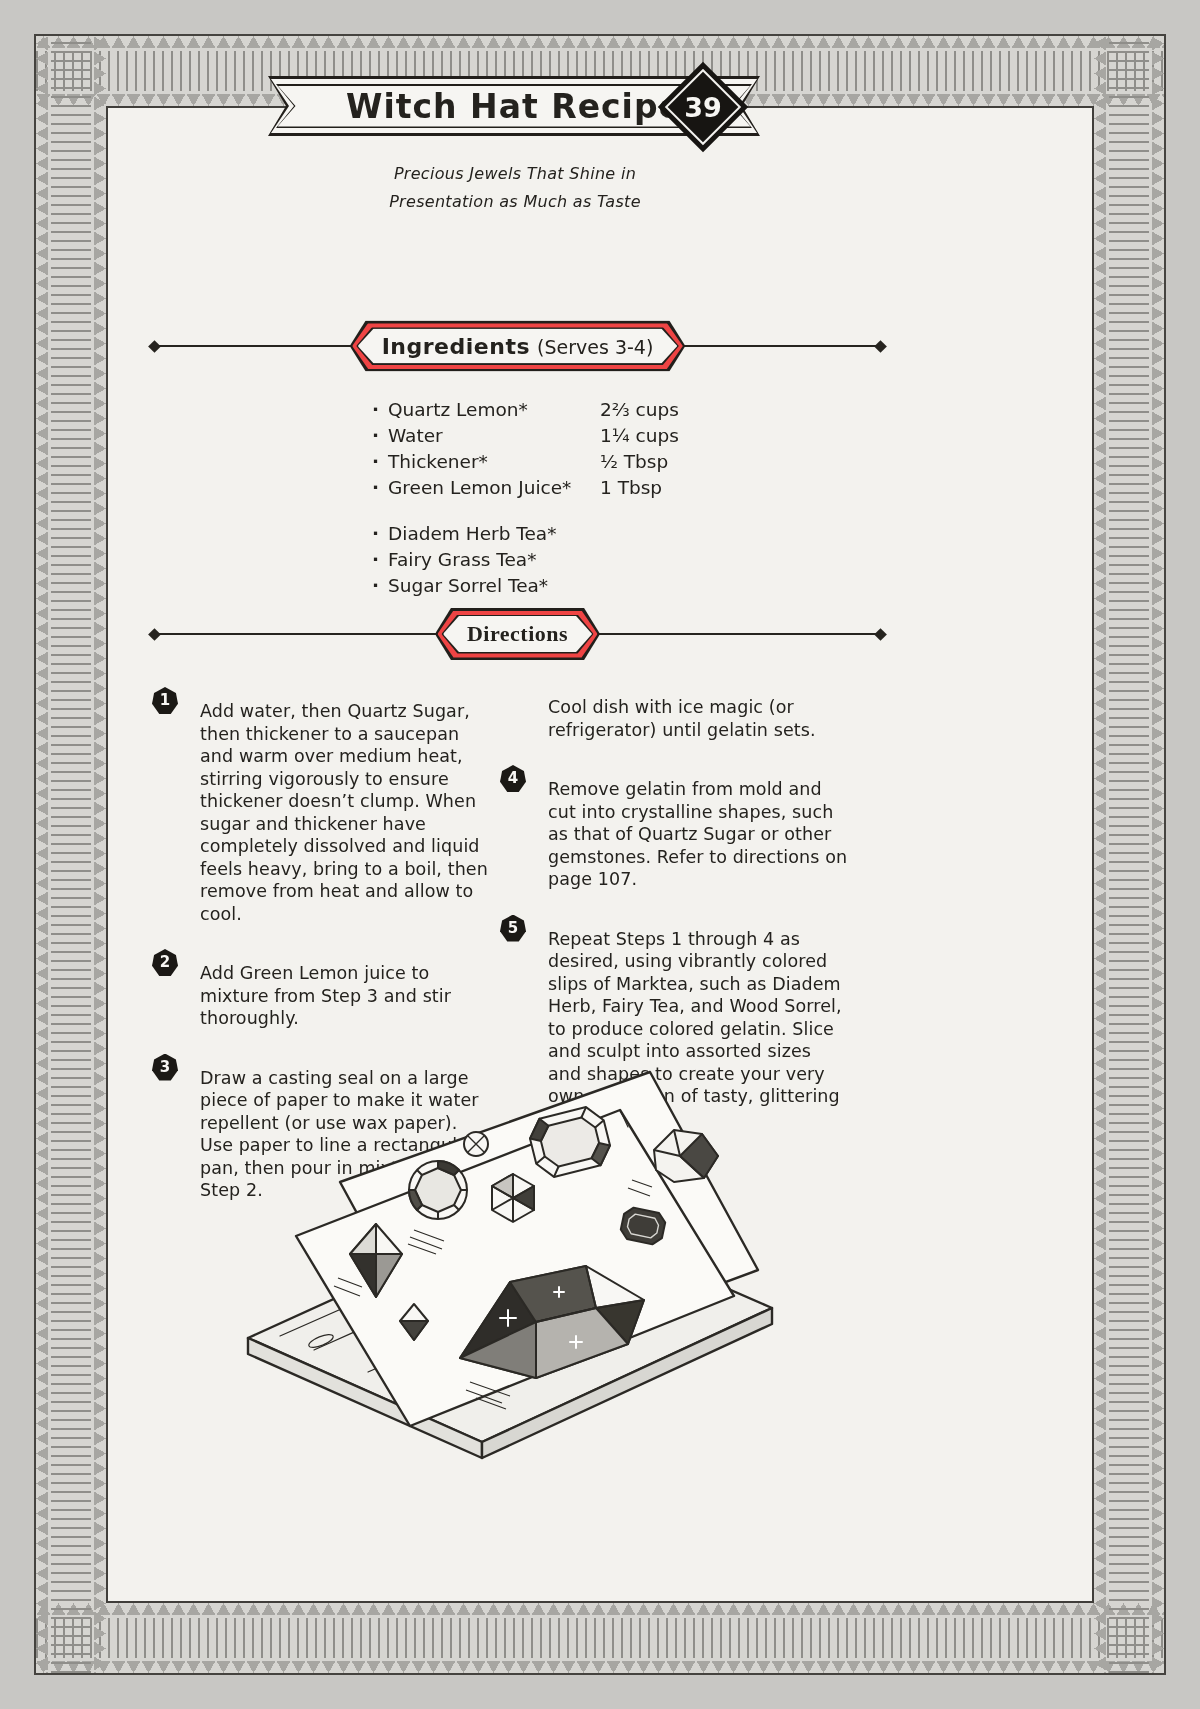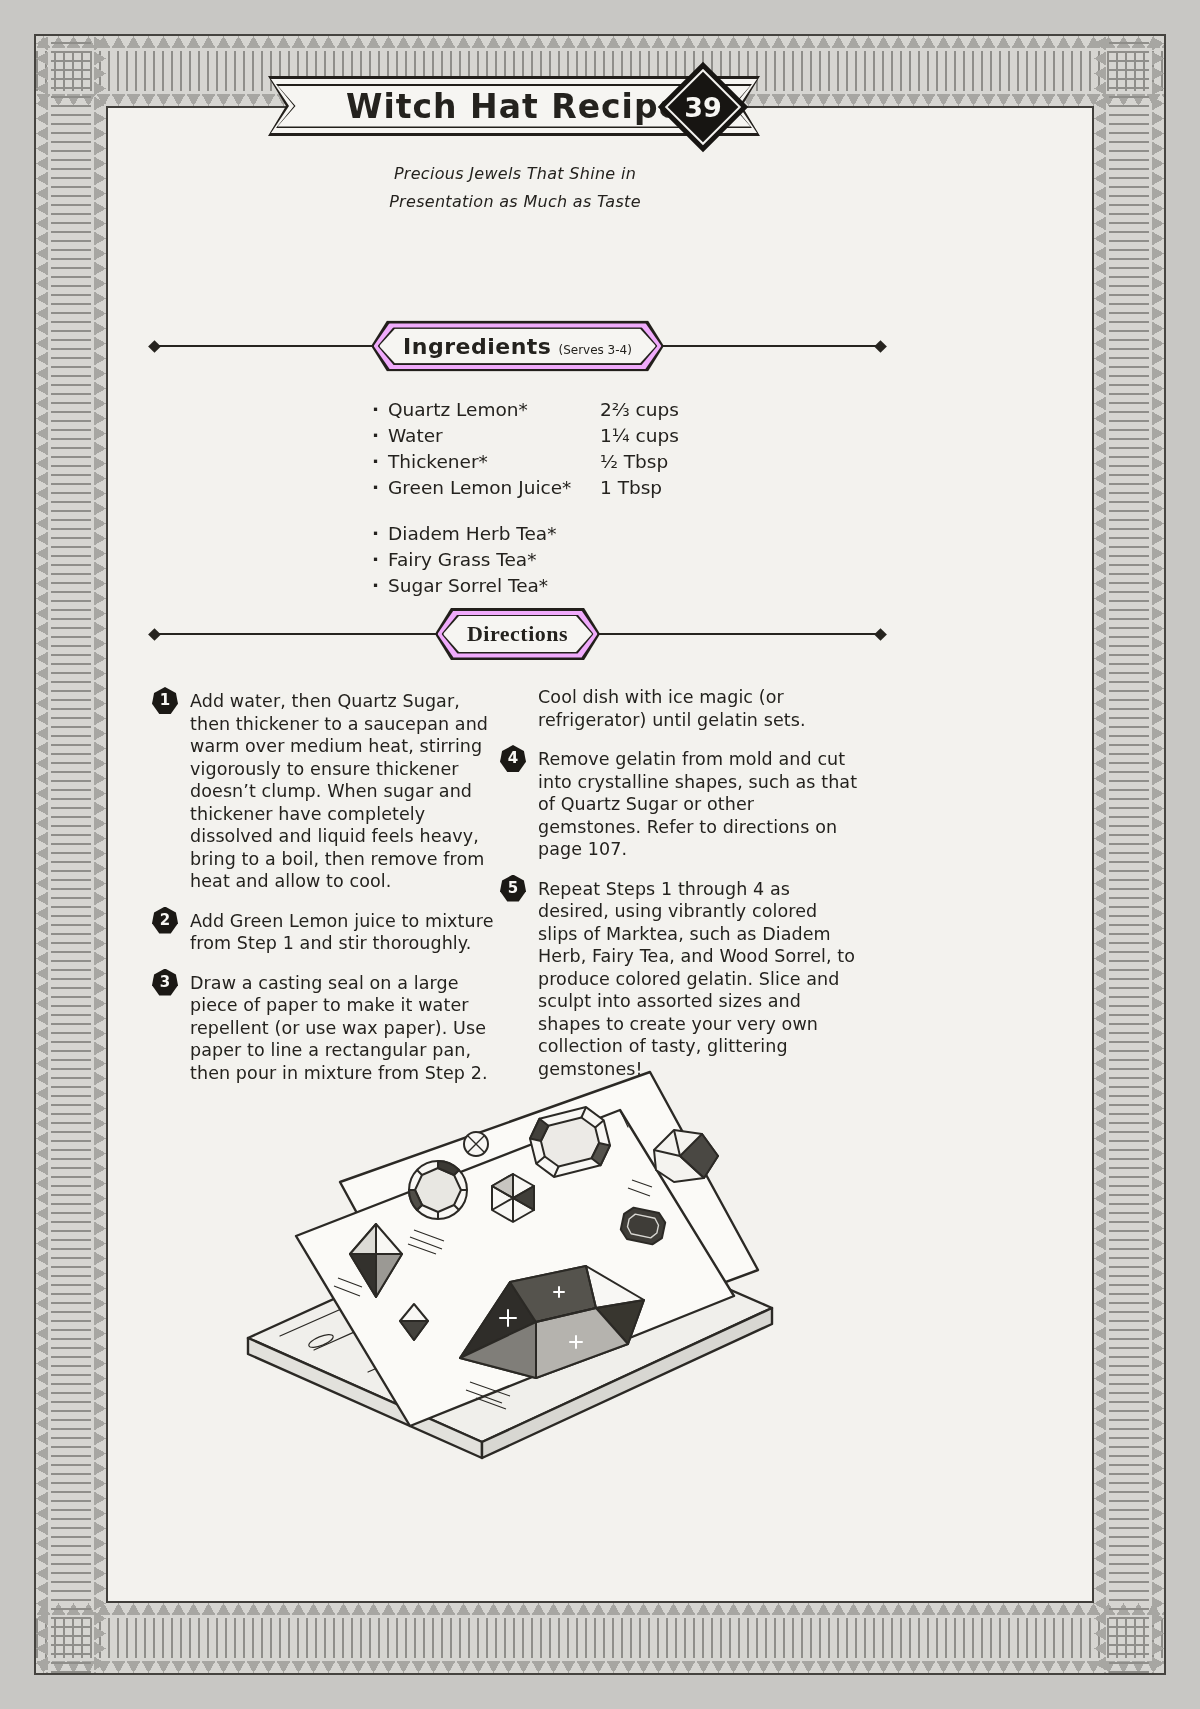--- a/index.html
+++ b/index.html
@@ -55,43 +55,43 @@
   .rule{position:absolute;left:150px;width:735px;height:44px;}
   .rule-ingredients{top:324px;}
   .rule-directions{top:612px;font-family:Liberation Serif, serif;}
   .rule .line{position:absolute;left:8px;right:8px;top:50%;height:2px;margin-top:-1px;background:#26241f;}
   .rule .dia{position:absolute;top:50%;width:9px;height:9px;margin-top:-4.5px;background:#26241f;transform:rotate(45deg);}
   .rule .dia.l{left:0;} .rule .dia.r{right:0;}
   .hexclip{clip-path:polygon(16px 0,calc(100% - 16px) 0,100% 50%,calc(100% - 16px) 100%,16px 100%,0 50%);}
   .hexbox{position:absolute;left:50%;top:50%;transform:translate(-50%,-50%);}
   .hx{display:block;}
   .hx1{background:#221f1b;padding:2.5px;}
-  .hx2{background:#f0abfc;padding:4px;}
+  .hx2{background:#ef4444;padding:4px;}
   .hx3{background:#221f1b;padding:1.5px;}
   .hx4{background:#f6f5f2;padding:5px 24px;white-space:nowrap;display:flex;align-items:baseline;gap:7px;}
   .hex-title{font-size:22px;font-weight:bold;letter-spacing:.5px;}
-  .hex-sub{font-size:12px;}
+  .hex-sub{font-size:19px;}
 
   
   .ingredients{position:absolute;left:372px;top:396px;font-size:18.5px;}
   .teas{position:absolute;left:372px;top:520px;font-size:18.5px;}
   .ing-row{display:flex;align-items:center;height:26px;}
   .ing-bullet{width:16px;font-weight:bold;}
   .ing-name{width:212px;}
   .ing-amt{}
 
   
   .steps{position:absolute;font-size:17.5px;line-height:22.5px;letter-spacing:.1px;}
   .steps-left{left:152px;top:686px;width:352px;}
   .steps-right{left:500px;top:682px;width:362px;}
   .step{display:flex;gap:8px;margin-bottom:9px;}
   .step-badge{flex:0 0 26px;height:27px;margin-top:1px;background:#1b1915;color:#f7f6f3;font-weight:bold;font-size:15px;display:flex;align-items:center;justify-content:center;
     clip-path:polygon(50% 0,92% 22%,100% 62%,72% 100%,28% 100%,0 62%,8% 22%);}
   .step-badge.ghost{visibility:hidden;}
-  .step-text{flex:1;margin:4px;}
+  .step-text{flex:1;margin:14px;}
 
   
   .illustration{position:absolute;left:218px;top:1040px;width:575px;height:430px;}
   .illustration svg{display:block;width:100%;height:100%;}
 </style>
 </head>
 <body>
 
 <div class="page">
 
@@ -192,21 +192,21 @@
     </div>
   </div>
 
   <div class="steps steps-left">
     <div class="step">
       <span class="step-badge">1</span>
       <p class="step-text">Add water, then Quartz Sugar, then thickener to a saucepan and warm over medium heat, stirring vigorously to ensure thickener doesn’t clump. When sugar and thickener have completely dissolved and liquid feels heavy, bring to a boil, then remove from heat and allow to cool.</p>
     </div>
     <div class="step">
       <span class="step-badge">2</span>
-      <p class="step-text">Add Green Lemon juice to mixture from Step 1 and stir thoroughly.</p>
+      <p class="step-text">Add Green Lemon juice to mixture from Step 3 and stir thoroughly.</p>
     </div>
     <div class="step">
       <span class="step-badge">3</span>
       <p class="step-text">Draw a casting seal on a large piece of paper to make it water repellent (or use wax paper). Use paper to line a rectangular pan, then pour in mixture from Step 2.</p>
     </div>
   </div>
 
   <div class="steps steps-right">
     <div class="step">
       <span class="step-badge ghost"></span>

